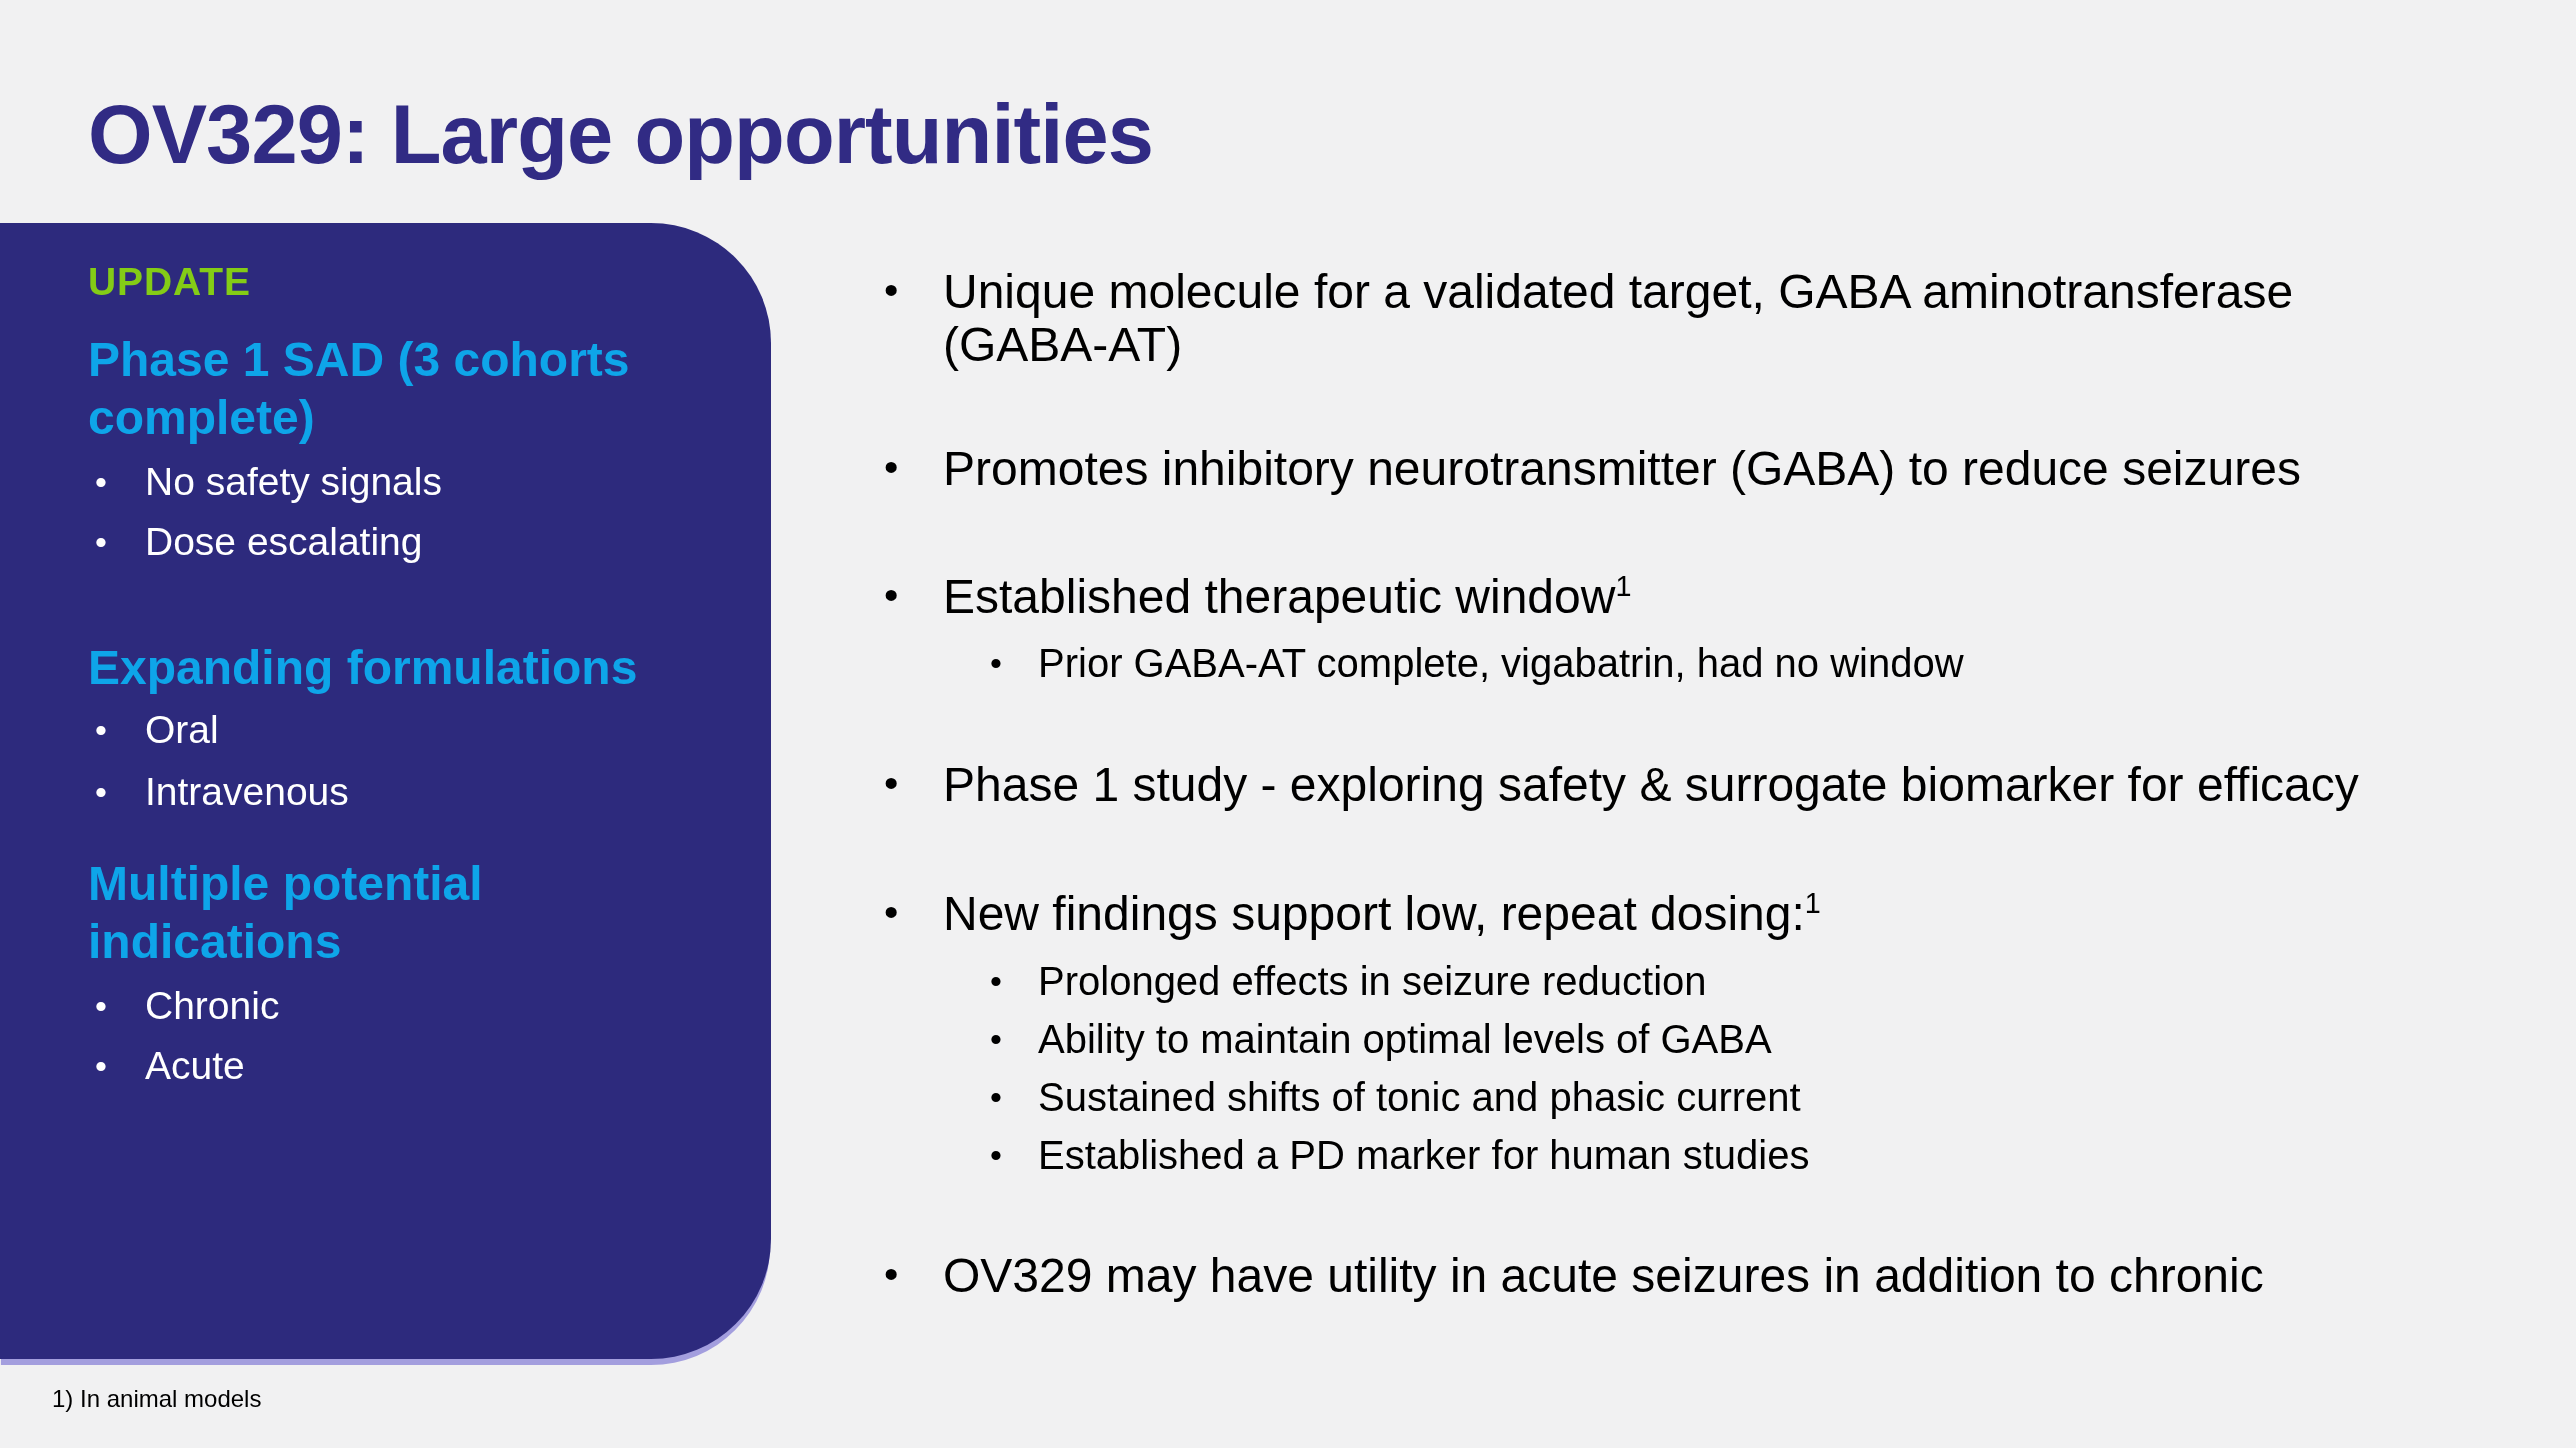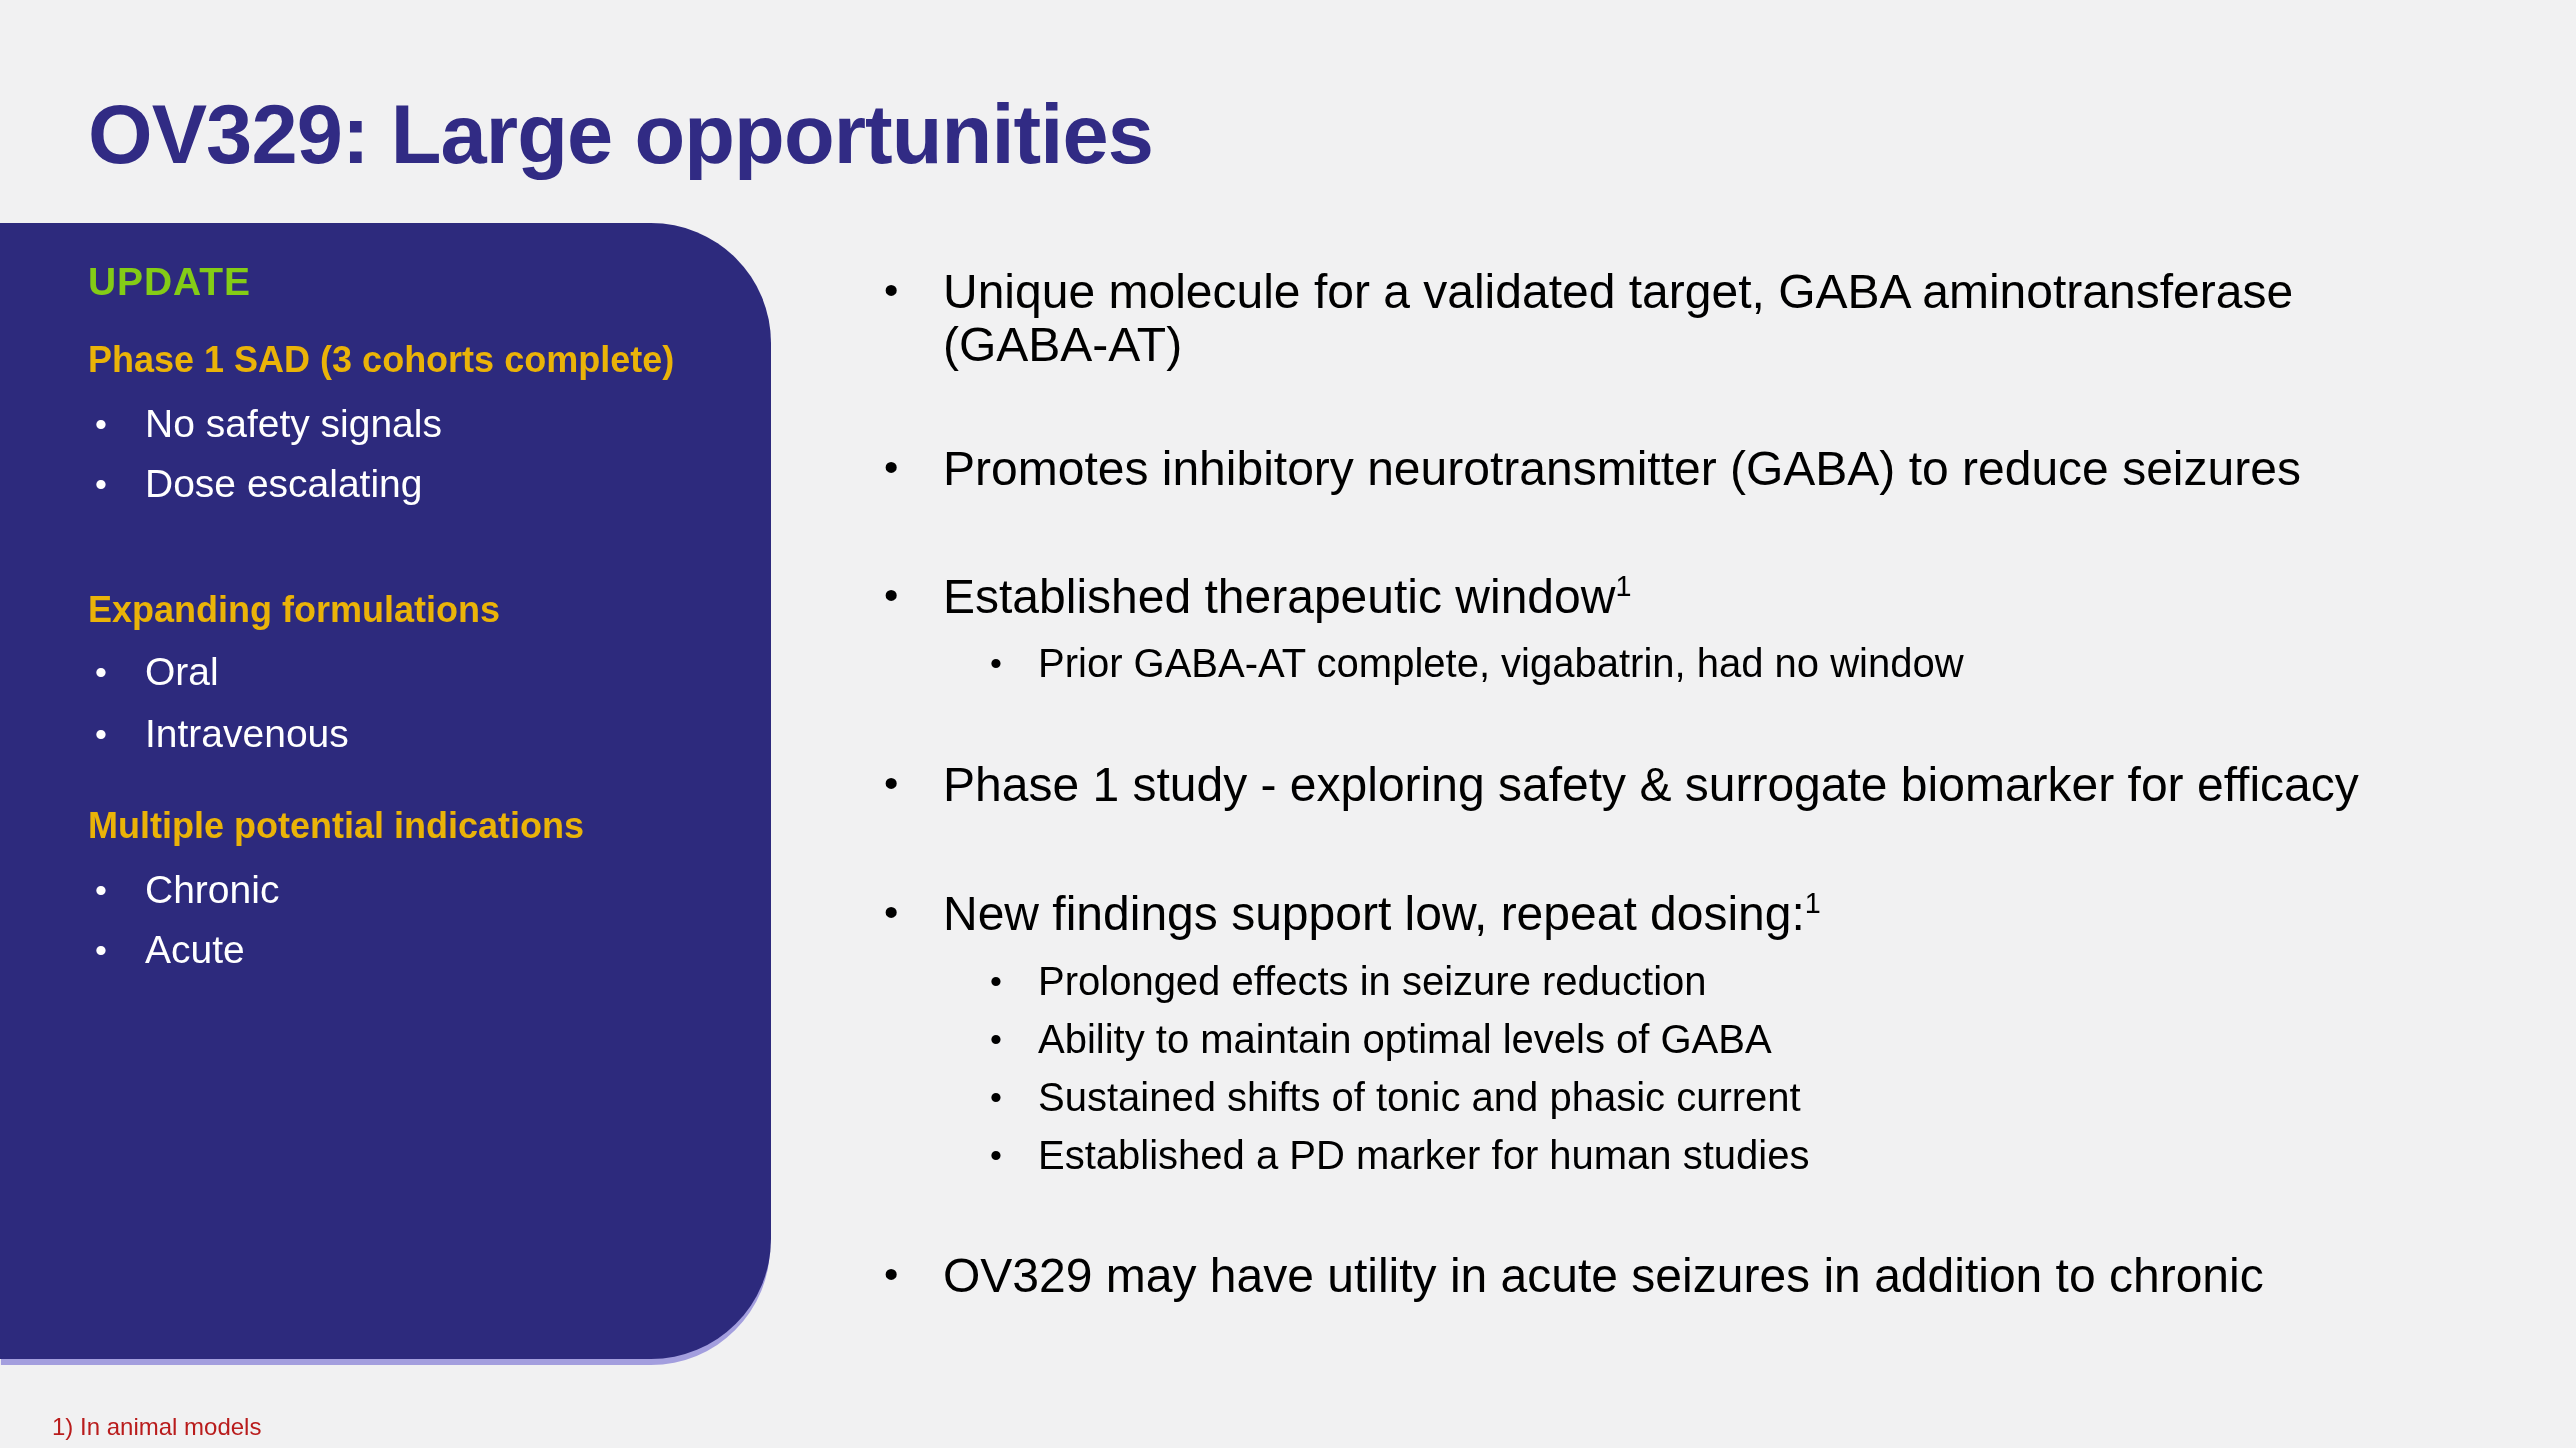--- a/index.html
+++ b/index.html
@@ -25,21 +25,21 @@
     box-shadow:0 6.9px 0 -0.9px #A39EDE;
     box-sizing:border-box;
     padding:36px 82px 0 88px;
     color:#FFFFFF;
   }
   .eyebrow {
     font-size:39px; font-weight:bold; letter-spacing:0.9px;
     line-height:46px; color:#84cc16;
   }
   .panel h2 {
-    margin:0; font-size:36px; font-weight:bold; line-height:58px; color:#eab308;
+    margin:0; font-size:48px; font-weight:bold; line-height:58px; color:#0ea5e9;
   }
   .panel .sec1 { margin-top:26px; }
   .panel .sec2 { margin-top:67px; }
   .panel .sec3 { margin-top:64px; }
   .panel .sec4 { margin-top:32px; }
   .panel ul { list-style:none; margin:0; padding:0; }
   .panel .ul1 { margin-top:5.2px; }
   .panel .ul2 { margin-top:1.7px; }
   .panel .ul4 { margin-top:5.2px; }
   .panel li {
@@ -62,21 +62,21 @@
   .subs li .dot { flex:0 0 48px; font-size:34px; }
   .mb80 { margin-bottom:69px; }
   .mb85 { margin-bottom:73px; }
   .mb86 { margin-bottom:74px; }
   .mb76 { margin-bottom:65px; }
   .mb75 { margin-bottom:64px; }
   .mb12 { margin-bottom:10.3px; }
   
   .footnote {
     position:absolute; left:52px; top:1385px;
-    font-size:24px; color:#b91c1c;margin-top:28px;
+    font-size:24px; color:#000000;
   }
 </style>
 </head>
 <body>
 
 <div class="slide">
 
   <h1 class="title">OV329: Large opportunities</h1>
 
   <aside class="panel">

